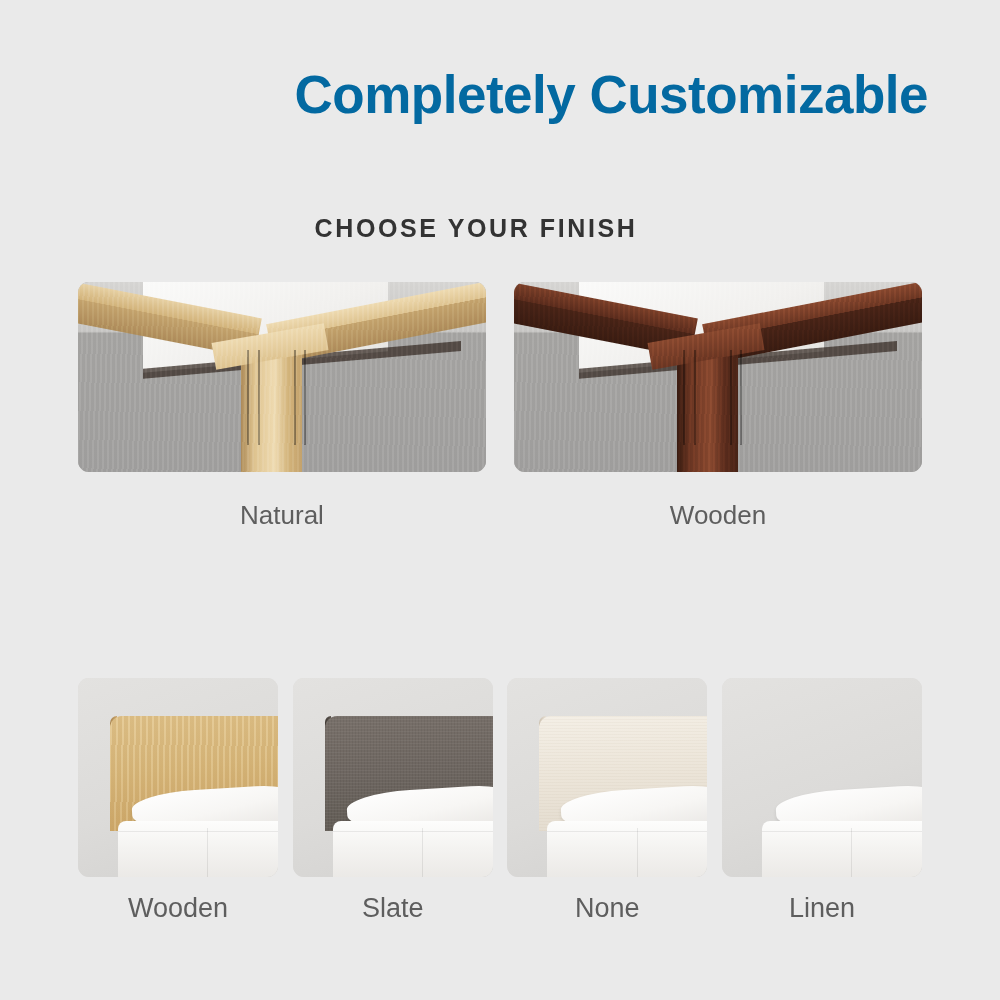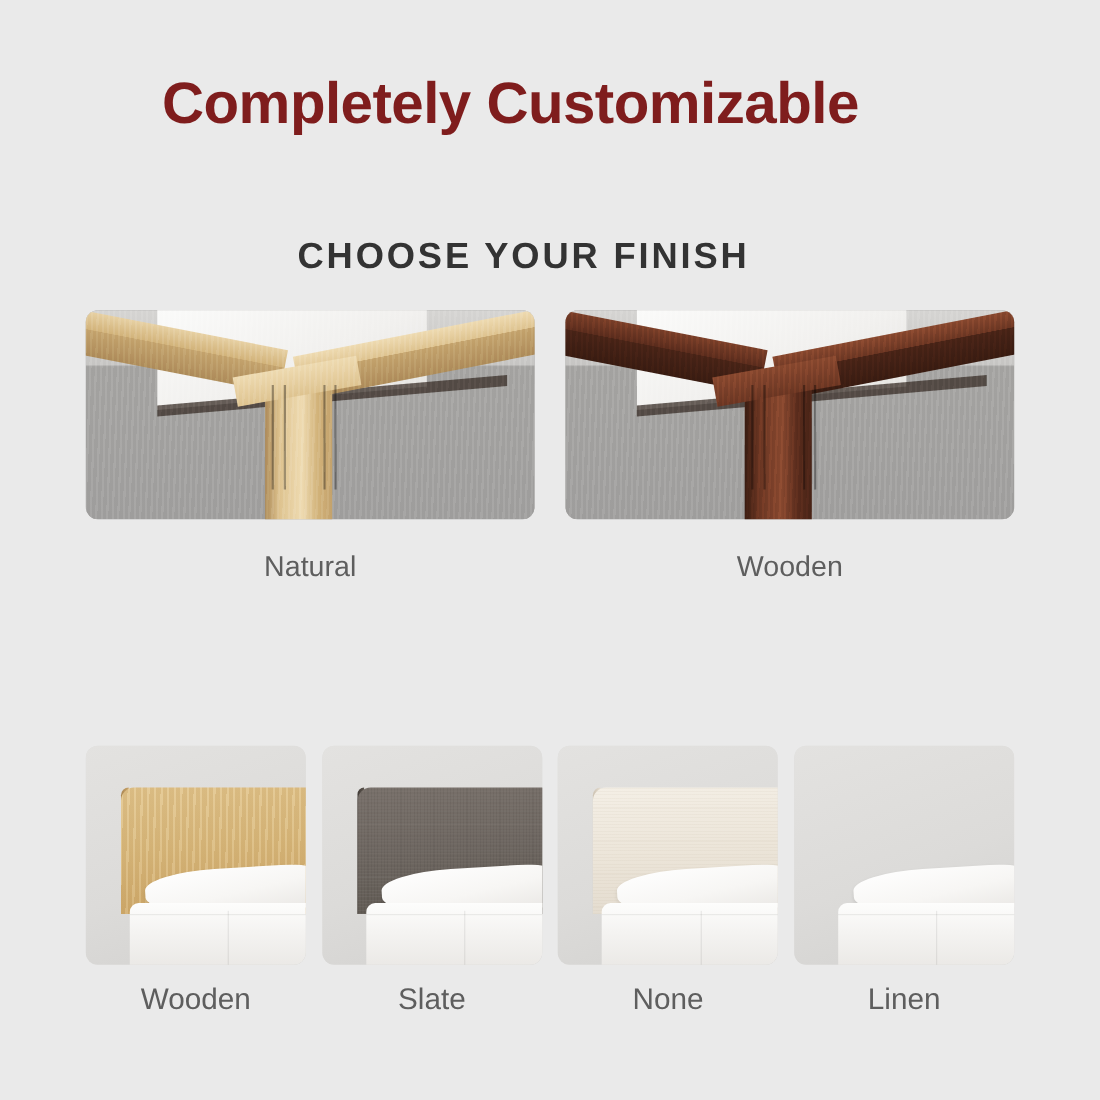--- a/index.html
+++ b/index.html
@@ -7,27 +7,27 @@
     width:1000px; height:1000px;
     background:#eaeaea;
     font-family:"Liberation Sans", sans-serif;
     overflow:hidden;
   }
   .page { position:relative; width:1000px; height:1000px; }
 
   
   .main-title{
     position:absolute; top:66px; left:0; width:928px;
-    text-align:center;
+    text-align:right;
     font-size:53px; font-weight:bold; letter-spacing:-0.5px;
-    color:#7f1d1d; line-height:1.1;
+    color:#0369a1; line-height:1.1;
   }
   .section-heading{
     position:absolute; left:0; width:952px; text-align:center;
-    font-size:33px; font-weight:bold; letter-spacing:2.6px;
+    font-size:25px; font-weight:bold; letter-spacing:2.6px;
     color:#333333;
   }
   .sh-finish{ top:214px; }
   .sh-headboard{ top:613px; }
 
   
   .finish-row{
     position:absolute; left:78px; top:282px;
     width:844px; height:190px;
     display:flex; justify-content:space-between;

